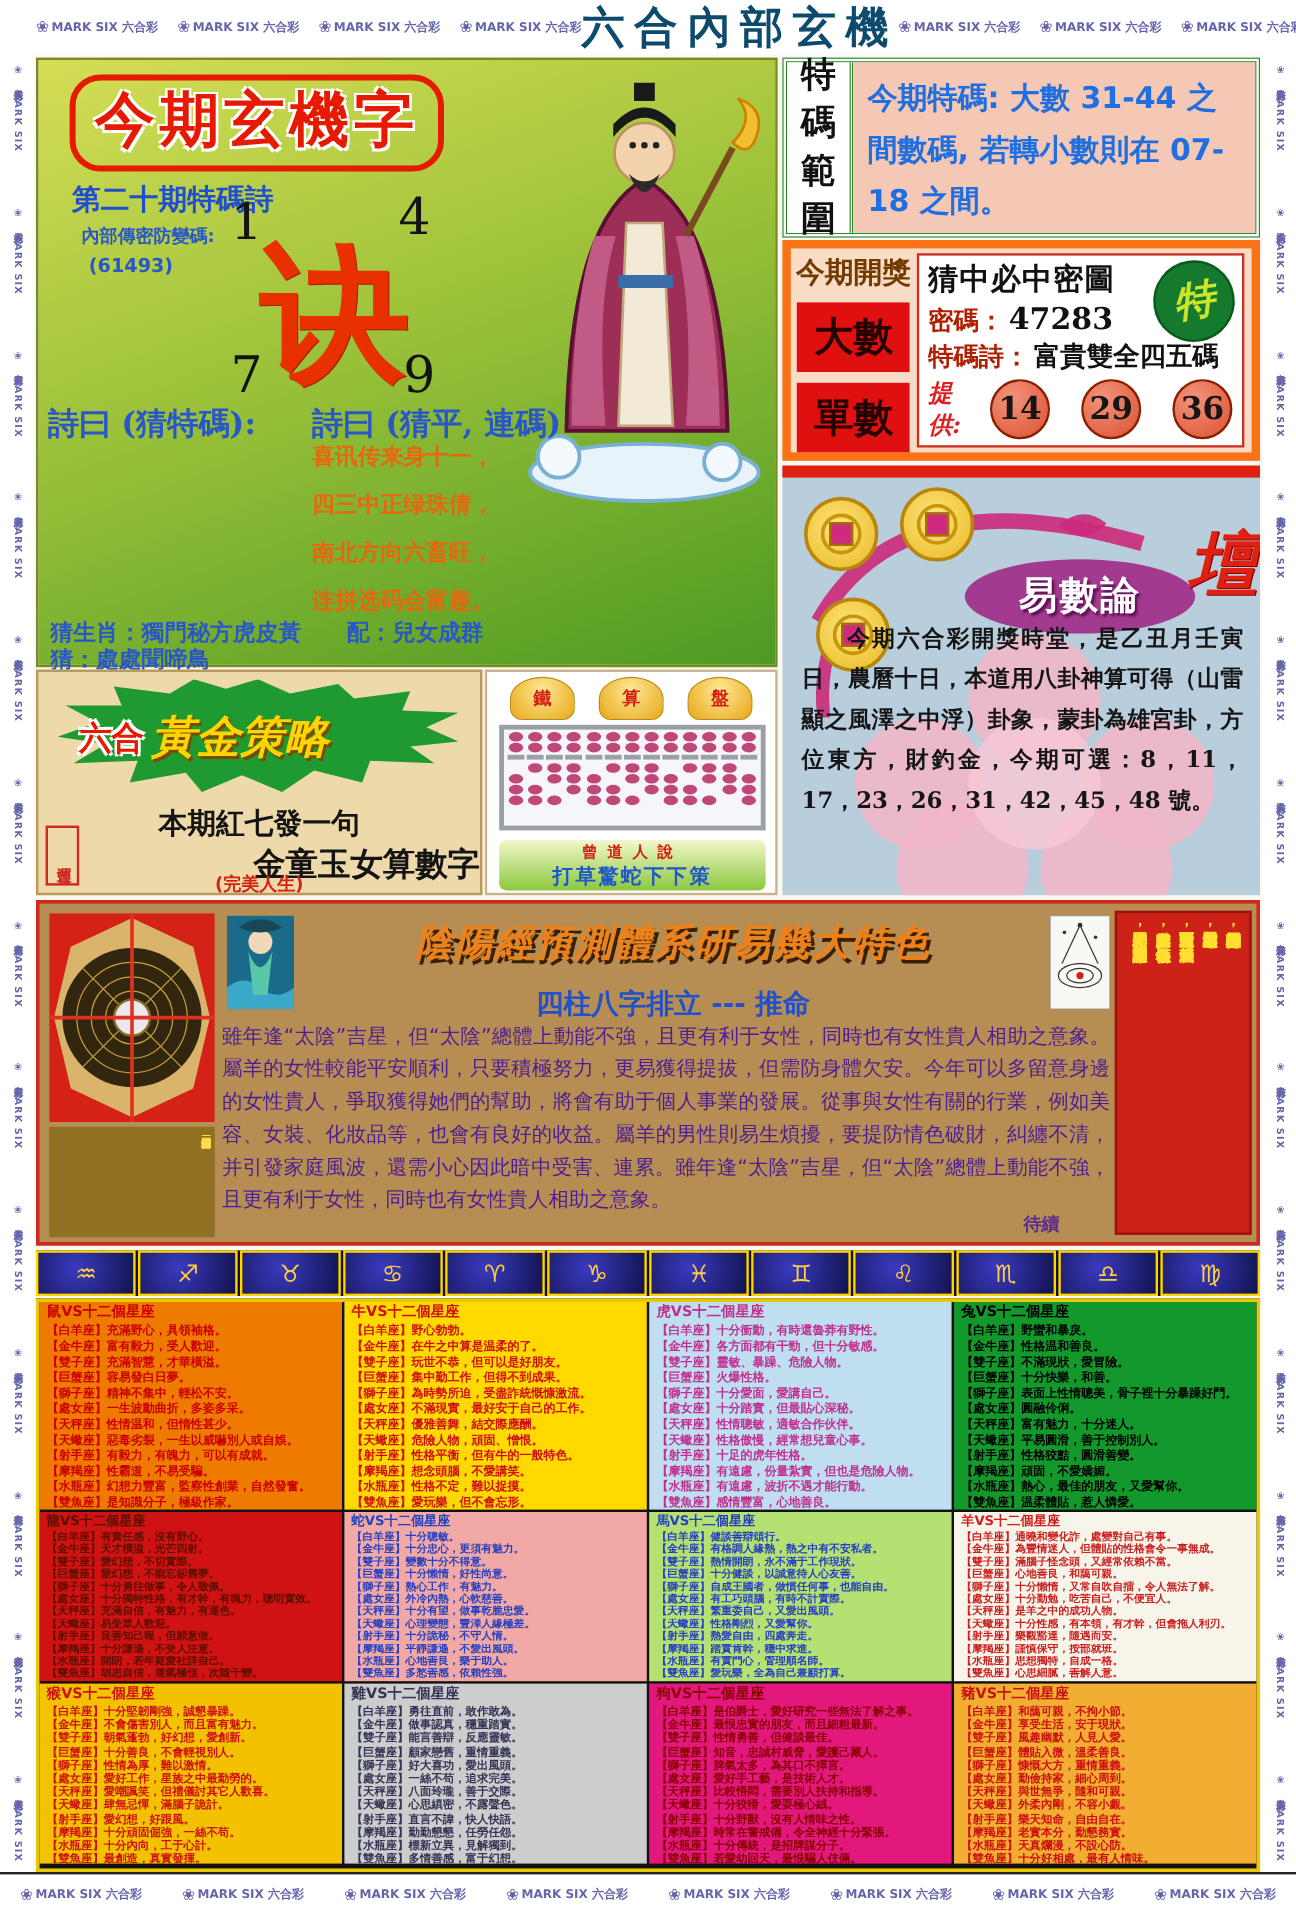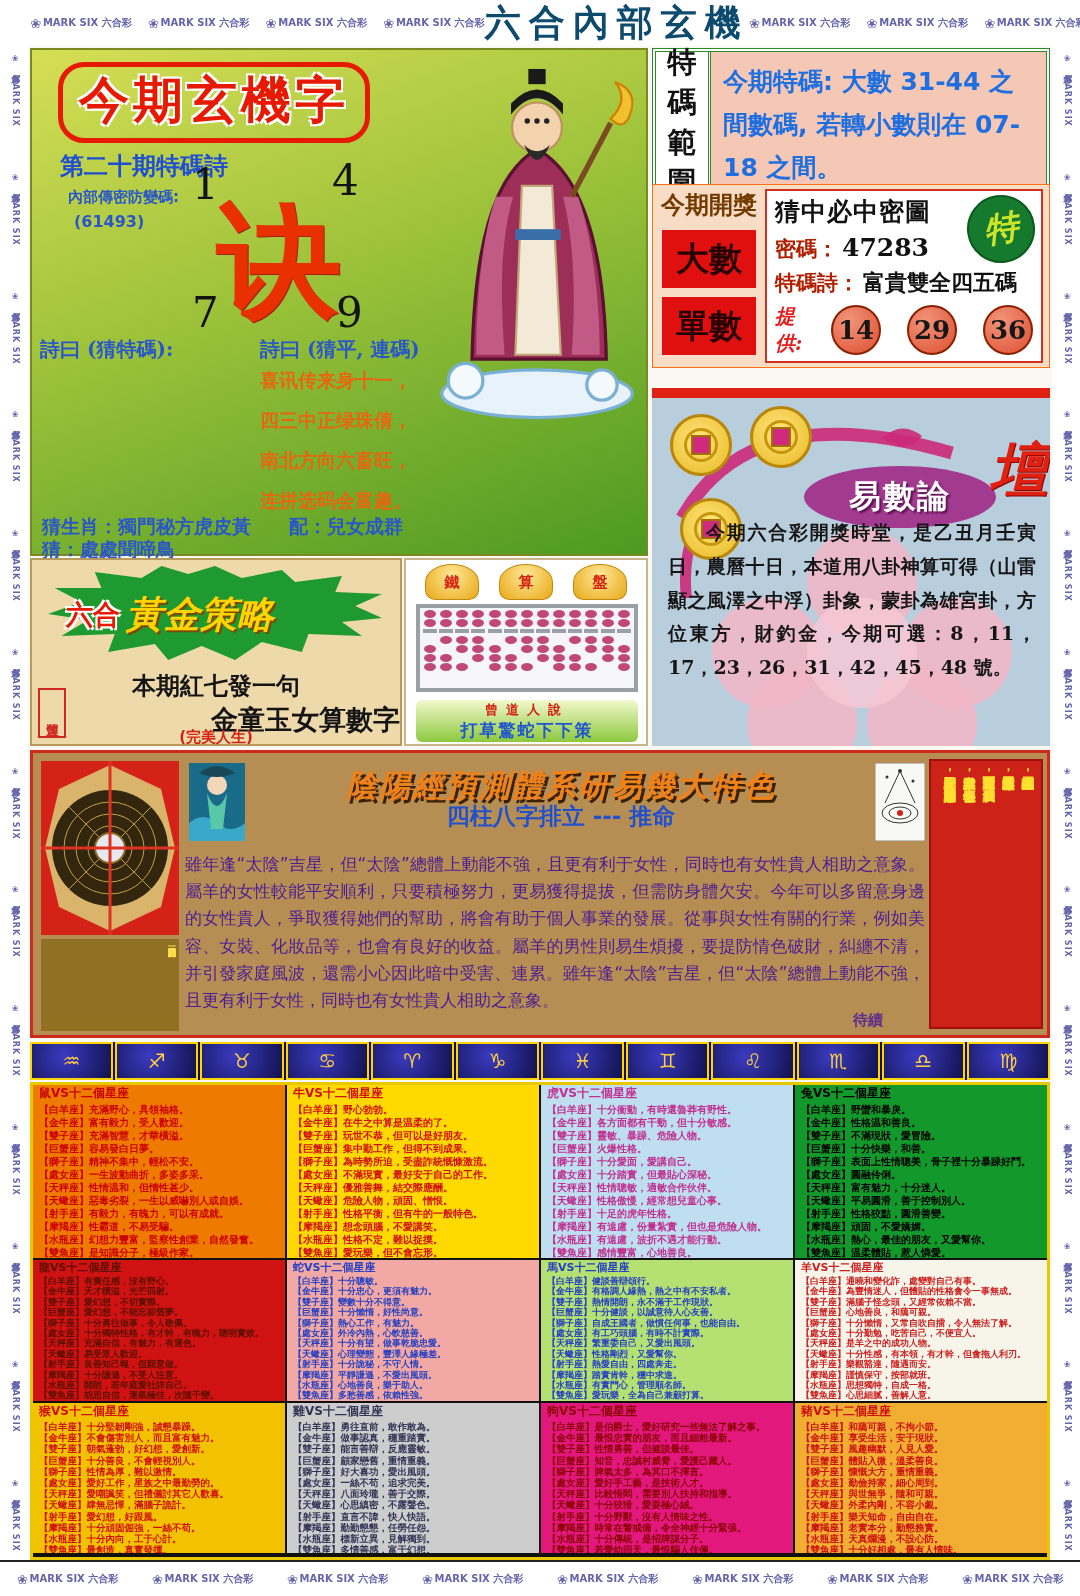--- a/index.html
+++ b/index.html
@@ -26,21 +26,21 @@
           border:2px solid #7a8a20;box-sizing:border-box;}
   .mystic-title{position:absolute;left:26px;top:12px;padding:0 16px 4px 16px;border:5px solid #e51a00;border-radius:26px;
           font-family:"DejaVu Serif",serif;font-size:50px;font-weight:bold;color:#e51a00;letter-spacing:4px;
           text-shadow:-2px -2px 0 #fff,2px -2px 0 #fff,-2px 2px 0 #fff,2px 2px 0 #fff;}
   .mystic-sub{position:absolute;left:28px;top:100px;color:#1f4fd0;font-size:24px;font-weight:bold;font-family:"DejaVu Serif",serif;}
   .mystic-note1{position:absolute;left:36px;top:138px;color:#2a57c8;font-size:15px;font-weight:bold;}
   .mystic-note2{position:absolute;left:42px;top:162px;color:#2a57c8;font-size:16px;font-weight:bold;}
   .corner-num{position:absolute;font-family:"DejaVu Serif",serif;font-size:42px;color:#131313;}
   .big-char{position:absolute;left:185px;top:128px;font-family:"DejaVu Serif",serif;font-size:125px;font-weight:bold;color:#e83000;
             text-shadow:1px 1px 0 #a02000;}
-  .poem-head{position:absolute;color:#2a57c8;font-size:20px;font-weight:bold;font-family:"DejaVu Serif",serif;}
+  .poem-head{position:absolute;color:#2a57c8;font-size:26px;font-weight:bold;font-family:"DejaVu Serif",serif;}
   .poem-col{position:absolute;top:318px;display:flex;flex-direction:column;gap:14px;}
   .poem-line{color:#e8660e;font-size:19px;font-weight:bold;font-family:"DejaVu Serif",serif;white-space:nowrap;}
   .hint{position:absolute;color:#2a57c8;font-size:19px;font-weight:bold;font-family:"DejaVu Serif",serif;white-space:nowrap;}
 
   
   .strategy{left:30px;top:558px;width:372px;height:188px;background:#eed9ab;border:2px solid #b89a5a;box-sizing:border-box;}
   .burst{position:absolute;left:16px;top:6px;width:334px;height:100px;background:#1f9a30;
          clip-path:polygon(50% 0,58% 12%,70% 4%,74% 16%,88% 10%,86% 26%,100% 28%,92% 40%,100% 52%,88% 56%,94% 70%,78% 68%,76% 86%,64% 76%,56% 94%,46% 80%,36% 94%,32% 78%,18% 86%,20% 68%,4% 70%,12% 54%,0 48%,10% 36%,2% 22%,16% 22%,14% 6%,28% 12%,34% 0,42% 8%);}
   .burst-inner{position:absolute;left:34px;top:30px;display:flex;align-items:center;gap:6px;}
   .burst-prefix{color:#e51a00;font-size:27px;font-weight:bold;font-family:"DejaVu Serif",serif;
@@ -70,21 +70,21 @@
   .quote-head{color:#d42212;font-size:13px;font-weight:bold;letter-spacing:8px;}
   .quote-body{color:#1f56cc;font-size:17px;font-weight:bold;letter-spacing:2px;}
 
   
   .range{left:652px;top:48px;width:398px;height:150px;border:4px double #2a8a2a;box-sizing:border-box;display:flex;background:#fff;}
   .range-side{width:52px;background:#fff;color:#111;font-size:29px;font-weight:bold;display:flex;flex-direction:column;
               align-items:center;justify-content:center;border-right:3px double #2a8a2a;font-family:"DejaVu Serif",serif;}
   .range-body{flex:1;background:#f5c8b6;color:#1f6fe0;font-size:25px;font-weight:bold;padding:8px 12px;line-height:1.72;box-sizing:border-box;}
 
   
-  .draw{left:652px;top:184px;width:398px;height:184px;background:#f9dcc6;border:1px solid #f97316;box-sizing:border-box;display:flex;}
+  .draw{left:652px;top:200px;width:398px;height:184px;background:#f9dcc6;border:7px solid #f97316;box-sizing:border-box;display:flex;}
   .draw-left{width:112px;display:flex;flex-direction:column;align-items:center;padding-top:4px;}
   .draw-title{color:#733a00;font-size:24px;font-weight:bold;font-family:"DejaVu Serif",serif;white-space:nowrap;}
   .redbox{width:94px;height:58px;background:#e01010;color:#240000;font-size:33px;font-weight:bold;font-family:"DejaVu Serif",serif;
           display:flex;align-items:center;justify-content:center;margin-top:9px;}
   .draw-right{flex:1;background:#fff;border:2px solid #d03020;margin:4px 6px 4px 0;padding:2px 8px;box-sizing:border-box;
               display:flex;flex-direction:column;justify-content:space-around;position:relative;}
   .inner-title{font-family:"DejaVu Serif",serif;font-size:25px;font-weight:bold;color:#111;letter-spacing:1px;}
   .greenseal{position:absolute;right:6px;top:4px;width:64px;height:64px;border-radius:50%;background:#157a2e;border:2px solid #0a5a1c;
              display:flex;align-items:center;justify-content:center;color:#cbe52a;font-size:34px;font-weight:bold;font-style:italic;
              font-family:"DejaVu Serif",serif;transform:rotate(-8deg);}
@@ -111,21 +111,21 @@
         font-family:"DejaVu Serif",serif;text-shadow:1px 1px 0 #8a0000;}
   .flower-bg{position:absolute;left:60px;top:130px;width:300px;height:220px;pointer-events:none;}
   .petal{position:absolute;width:110px;height:110px;border-radius:50%;background:#f2b6c8;opacity:.85;}
   .yishu-body{position:absolute;left:16px;top:118px;width:368px;color:#151515;font-family:"DejaVu Serif",serif;
         font-size:19px;font-weight:bold;line-height:1.78;text-indent:2em;text-align:justify;z-index:2;}
 
   
   .feature{left:30px;top:750px;width:1020px;height:288px;background:#b68d52;border:3px solid #cc2a1a;box-sizing:border-box;}
   .f-title{position:absolute;left:218px;top:12px;width:620px;text-align:center;color:#f08018;font-size:31px;font-weight:bold;
         font-style:italic;font-family:"DejaVu Serif",serif;letter-spacing:2px;text-shadow:3px 3px 0 #3a2000;white-space:nowrap;}
-  .f-sub{position:absolute;left:218px;top:48px;width:620px;text-align:center;color:#2050cc;font-size:23px;font-weight:bold;}
+  .f-sub{position:absolute;left:218px;top:68px;width:620px;text-align:center;color:#2050cc;font-size:23px;font-weight:bold;}
   .f-body{position:absolute;left:152px;top:98px;width:740px;color:#4c1d95;font-size:17px;line-height:1.6;text-align:justify;font-weight:500;}
   .f-cont{position:absolute;left:820px;top:258px;color:#5b2d8e;font-size:15px;font-weight:bold;}
   .f-redcol{position:absolute;left:896px;top:6px;width:114px;height:270px;background:#cc2218;border:2px solid #a01010;
         box-sizing:border-box;padding:6px 4px;writing-mode:vertical-rl;text-orientation:upright;overflow:hidden;}
   .vcol{color:#ffdf30;font-size:12.5px;font-weight:bold;line-height:1.4;margin-left:2px;}
   .f-scroll{position:absolute;left:8px;top:186px;width:138px;height:92px;background:#8f6f20;color:#ffe24a;
         writing-mode:vertical-rl;text-orientation:upright;font-size:8px;line-height:1.3;padding:3px;box-sizing:border-box;overflow:hidden;opacity:.95;}
 
   
   .zrow{left:30px;top:1042px;width:1020px;height:38px;background:#111;display:flex;gap:2px;}

